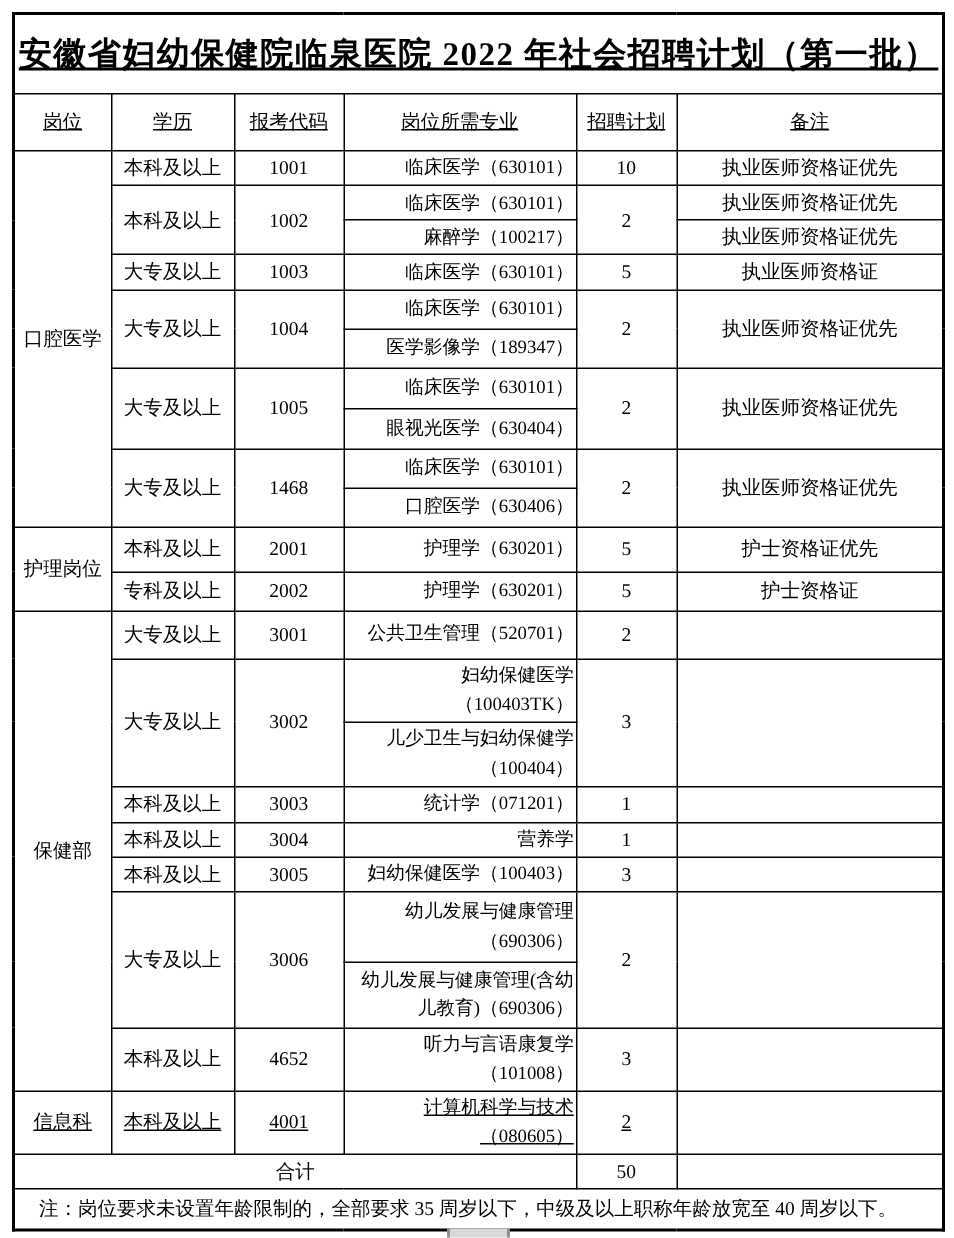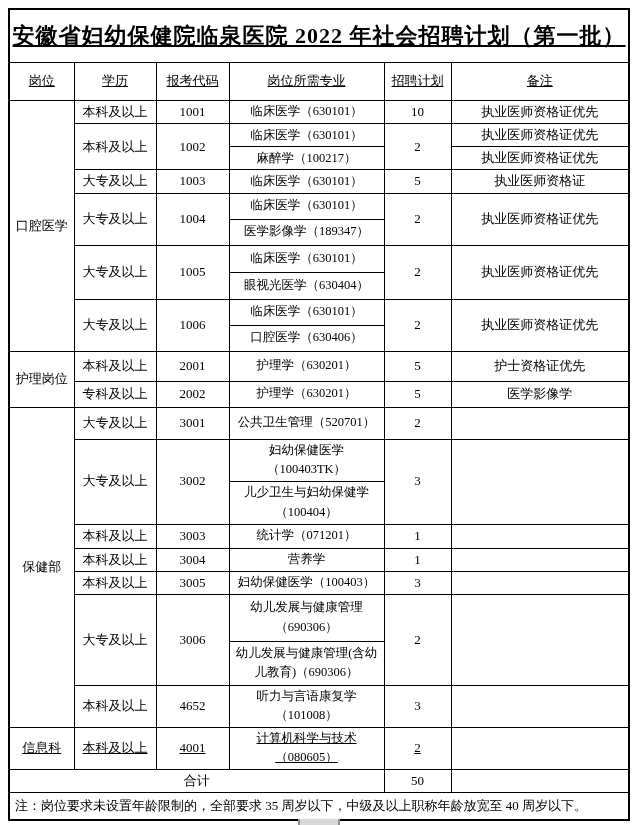--- a/index.html
+++ b/index.html
@@ -34,24 +34,24 @@
     overflow: hidden;
   }
   td.title-cell {
     font-size: 22px;
     font-weight: bold;
     height: 50px;
     letter-spacing: 1px;
     text-decoration: underline;
   }
   tr.hdr  { height: 38px; text-decoration: underline; }
-  td.major-cell { font-size: 12.5px; padding: 1px 1px; }
+  td.major-cell { font-size: 12.5px; padding: 1px 1px; text-align: right; }
   td.note-cell {
     text-align: left;
-    padding-left: 5px;
+    padding-left: 16px;
     height: 24px;
   }
   
   .rh20 { height: 20px; } .rh21 { height: 21px; padding-left: 24px; } .rh22 { height: 22px; }
   .rh23 { height: 23px; margin-left: 42px; } .rh24 { height: 24px; } .rh26 { height: 26px; }
   .rh27 { height: 27px; } .rh30 { height: 30px; } .rh32 { height: 32px; }
   .rh39 { height: 39px; text-decoration: underline; } .rh42 { height: 42px; } .rh43 { height: 43px; }
   .rh44 { height: 44px; } .rh47 { height: 47px; }
   .scroll-thumb {
     position: absolute;
@@ -137,21 +137,21 @@
     <td class="major-cell">临床医学（630101）</td>
     <td rowspan="2">2</td>
     <td rowspan="2">执业医师资格证优先</td>
   </tr>
   <tr class="rh27">
     <td class="major-cell">眼视光医学（630404）</td>
   </tr>
 
   <tr class="rh26">
     <td rowspan="2">大专及以上</td>
-    <td rowspan="2">1006</td>
+    <td rowspan="2">1468</td>
     <td class="major-cell">临床医学（630101）</td>
     <td rowspan="2">2</td>
     <td rowspan="2">执业医师资格证优先</td>
   </tr>
   <tr class="rh26">
     <td class="major-cell">口腔医学（630406）</td>
   </tr>
 
   <tr class="rh30">
     <td rowspan="2">护理岗位</td>
@@ -160,21 +160,21 @@
     <td class="major-cell">护理学（630201）</td>
     <td>5</td>
     <td>护士资格证优先</td>
   </tr>
 
   <tr class="rh26">
     <td>专科及以上</td>
     <td>2002</td>
     <td class="major-cell">护理学（630201）</td>
     <td>5</td>
-    <td>医学影像学</td>
+    <td>护士资格证</td>
   </tr>
 
   <tr class="rh32">
     <td rowspan="9">保健部</td>
     <td>大专及以上</td>
     <td>3001</td>
     <td class="major-cell">公共卫生管理（520701）</td>
     <td>2</td>
     <td></td>
   </tr>

